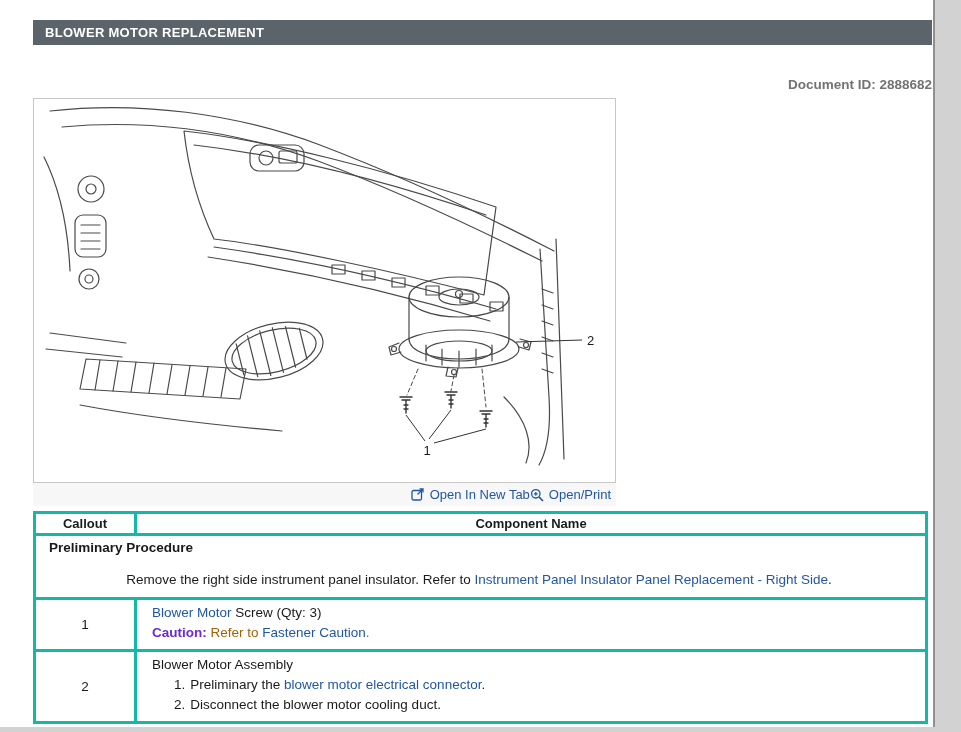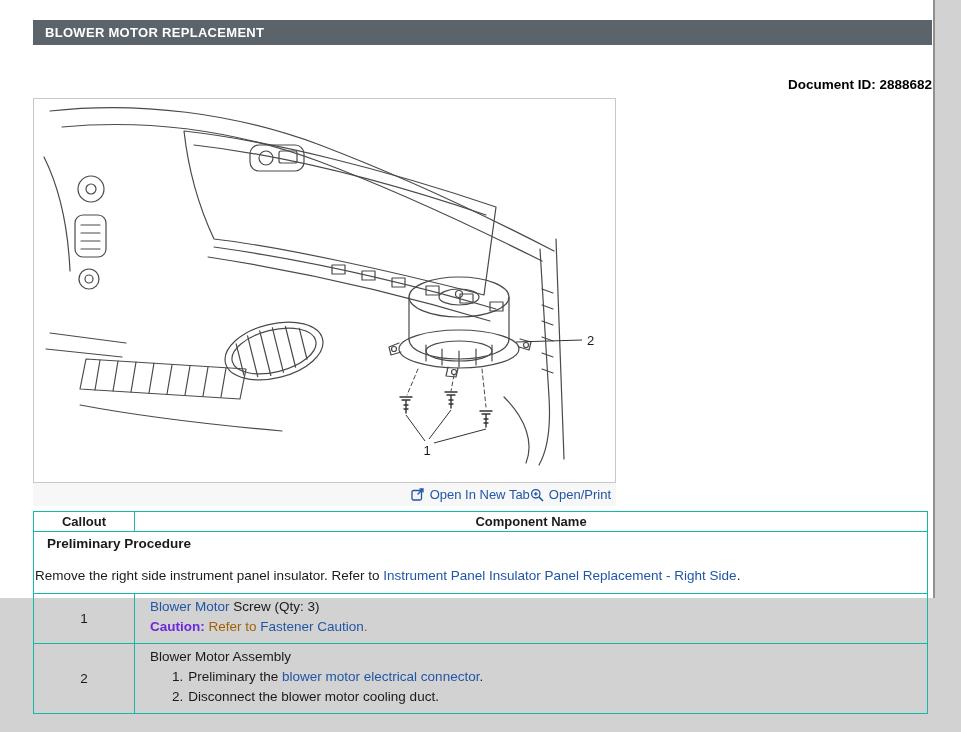--- a/index.html
+++ b/index.html
@@ -7,41 +7,41 @@
   body {
     width: 961px; height: 732px;
     background: #d2d2d2;
     font-family: "Liberation Sans", sans-serif;
     color: #1a1a1a;
     position: relative;
     overflow: hidden;
   }
   .page {
     position: absolute; top: 0; left: 0;
-    width: 935px; height: 598px;
+    width: 935px; height: 727px;
     background: #ffffff;
     border-right: 2px solid #909090;
   }
   .title-bar {
     margin: 20px 0 0 33px;
     width: 899px; height: 25px;
     background: #5b636b;
     color: #ffffff;
     font-size: 13px; font-weight: bold;
     letter-spacing: .3px;
     line-height: 25px;
     padding-left: 12px;
   }
   .doc-id {
     width: 899px;
     margin: 32px 6px 6px 33px;
     text-align: right;
     font-size: 13.5px;
     font-weight: bold;
-    color: #000000;
+    color: #737373;
   }
   .figure-wrap { margin-left: 33px; width: 583px; }
   .figure-image {
     width: 583px; height: 385px;
     border: 1px solid #c8c8c8;
     background: #fff;
   }
   .diagram-svg text {
     font: 13px "Liberation Sans", sans-serif;
     fill: #1a1a1a;
@@ -56,25 +56,25 @@
     display: inline-flex; align-items: center; gap: 5px;
     color: #2156a5; font-size: 13px;
     text-decoration: none; cursor: pointer;
   }
   .callout-table {
     border-collapse: collapse;
     width: 895px;
     margin: 5px 0 0 33px;
     font-size: 13.5px;
   }
-  .callout-table td { border: 1px solid #14b8a6; }
+  .callout-table td { border: 3px solid #14b8a6; }
   .th { text-align: center; font-weight: bold; font-size: 13px; padding: 2px 0; }
   .prelim-cell { padding: 2px 4px 8px 1px; }
   .prelim-title { font-weight: bold; margin: 2px 0 16px 12px; }
-  .prelim-text { margin: 0; line-height: 18px; }
+  .prelim-text { margin: 0; line-height: 18px; text-align: center; }
   .callout-cell { text-align: center; vertical-align: middle; }
   .comp-cell { padding: 3px 4px 6px 15px; vertical-align: top; }
   .comp-line { line-height: 20px; }
   .step-line { line-height: 20px; padding-left: 22px; }
   .step-num { margin-right: 5px; }
   .link { color: #2156a5; cursor: pointer; text-decoration: none; }
   .caution-label { color: #6d28d9; font-weight: bold; }
   .caution-text { color: #a16207; }
 </style>
 </head>

